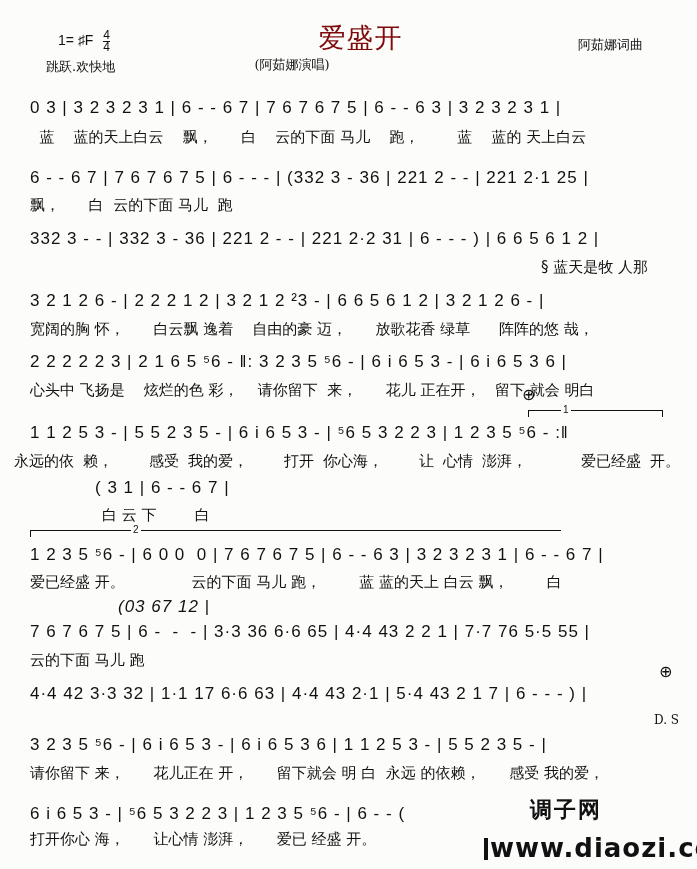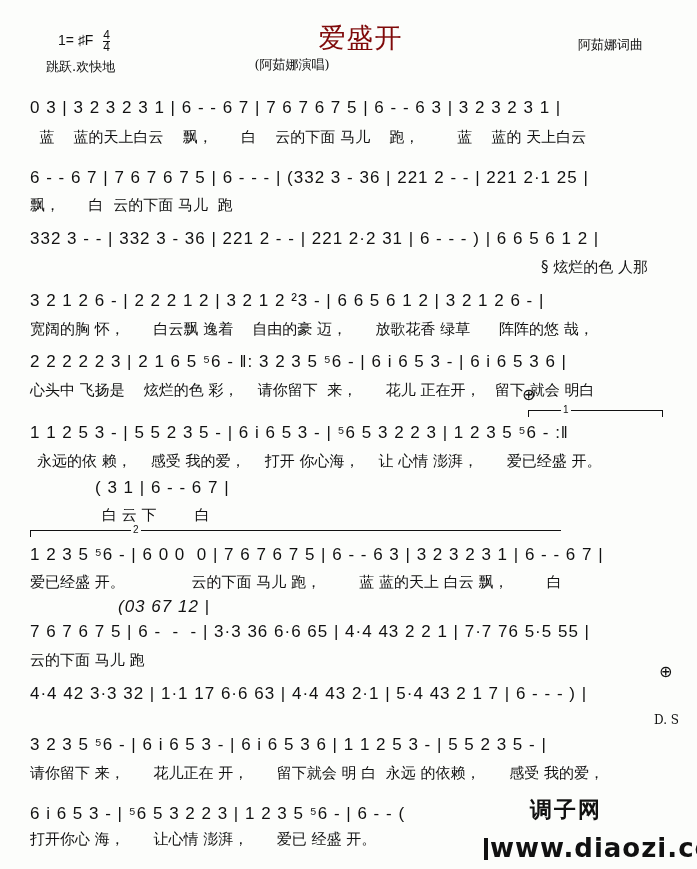--- a/index.html
+++ b/index.html
@@ -43,34 +43,34 @@
 <div class="abs singer">(阿茹娜演唱)</div>
 <div class="abs author">阿茹娜词曲</div>
 
 <div class="abs notes" style="left:30px;top:98px;">0 3 | 3 2 3 2 3 1 | 6 - - 6 7 | 7 6 7 6 7 5 | 6 - - 6 3 | 3 2 3 2 3 1 |</div>
 <div class="abs lyr" style="left:30px;top:128px;">  蓝    蓝的天上白云    飘，      白    云的下面 马儿    跑，        蓝    蓝的 天上白云</div>
 
 <div class="abs notes" style="left:30px;top:168px;">6 - - 6 7 | 7 6 7 6 7 5 | 6 - - - | (332 3 - 36 | 221 2 - - | 221 2·1 25 |</div>
 <div class="abs lyr" style="left:30px;top:196px;">飘，      白  云的下面 马儿  跑</div>
 
 <div class="abs notes" style="left:30px;top:229px;">332 3 - - | 332 3 - 36 | 221 2 - - | 221 2·2 31 | 6 - - - ) | 6 6 5 6 1 2 |</div>
-<div class="abs lyr" style="left:541px;top:258px;">§ 炫烂的色 人那</div>
+<div class="abs lyr" style="left:541px;top:258px;">§ 蓝天是牧 人那</div>
 
 <div class="abs notes" style="left:30px;top:291px;">3 2 1 2 6 - | 2 2 2 1 2 | 3 2 1 2 ²3 - | 6 6 5 6 1 2 | 3 2 1 2 6 - |</div>
 <div class="abs lyr" style="left:30px;top:320px;">宽阔的胸 怀，      白云飘 逸着    自由的豪 迈，      放歌花香 绿草      阵阵的悠 哉，</div>
 
 <div class="abs notes" style="left:30px;top:352px;">2 2 2 2 2 3 | 2 1 6 5 ⁵6 - ‖: 3 2 3 5 ⁵6 - | 6 i 6 5 3 - | 6 i 6 5 3 6 |</div>
 <div class="abs lyr" style="left:30px;top:381px;">心头中 飞扬是    炫烂的色 彩，    请你留下  来，      花儿 正在开，   留下 就会 明白</div>
 <div class="abs segno" style="left:522px;top:385px;">⊕</div>
 
 <div class="abs bracket r" style="left:528px;top:410px;width:133px;">
   <span class="abs bracket-num" style="left:32px;">1</span>
 </div>
 <div class="abs notes" style="left:30px;top:423px;">1 1 2 5 3 - | 5 5 2 3 5 - | 6 i 6 5 3 - | ⁵6 5 3 2 2 3 | 1 2 3 5 ⁵6 - :‖</div>
-<div class="abs lyr" style="left:37px;top:452px;">永远的依 赖，    感受 我的爱，    打开 你心海，    让 心情 澎湃，      爱已经盛 开。</div>
+<div class="abs lyr" style="left:14px;top:452px;font-family:Liberation Mono, monospace;">永远的依 赖，    感受 我的爱，    打开 你心海，    让 心情 澎湃，      爱已经盛 开。</div>
 
 <div class="abs notes" style="left:95px;top:478px;">( 3 1 | 6 - - 6 7 |</div>
 <div class="abs lyr" style="left:102px;top:506px;">白 云 下        白</div>
 
 <div class="abs bracket" style="left:30px;top:530px;width:530px;">
   <span class="abs bracket-num" style="left:100px;">2</span>
 </div>
 <div class="abs notes" style="left:30px;top:545px;">1 2 3 5 ⁵6 - | 6 0 0  0 | 7 6 7 6 7 5 | 6 - - 6 3 | 3 2 3 2 3 1 | 6 - - 6 7 |</div>
 <div class="abs lyr" style="left:30px;top:573px;">爱已经盛 开。              云的下面 马儿 跑，        蓝 蓝的天上 白云 飘，        白</div>
 

